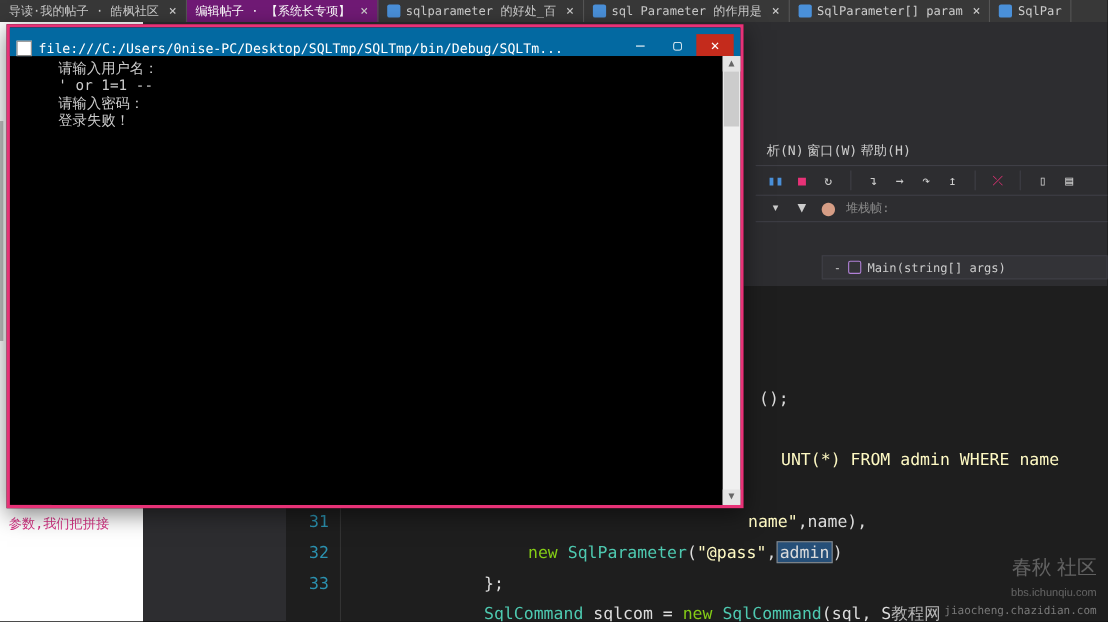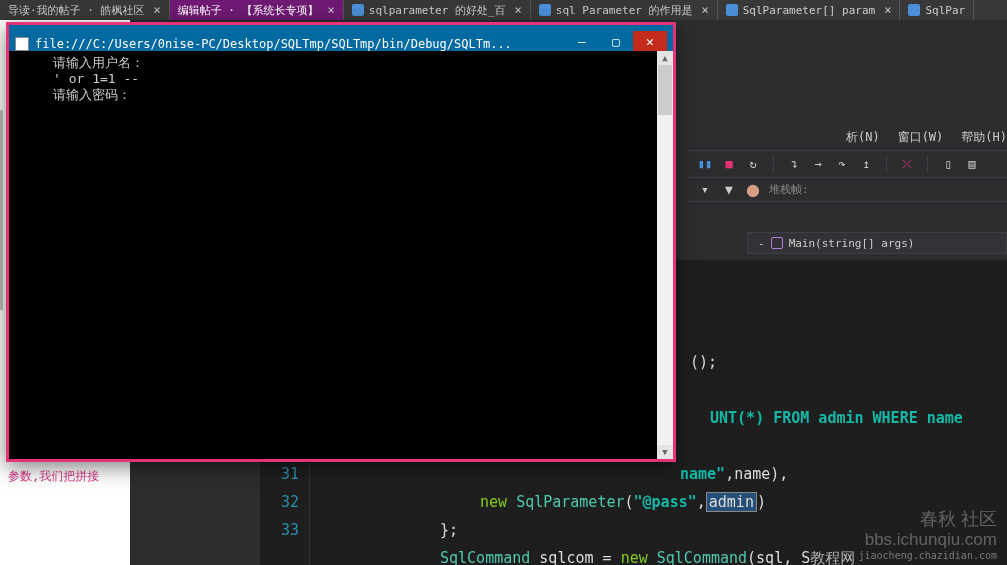--- a/index.html
+++ b/index.html
@@ -47,23 +47,22 @@
     .menu-bar {
       position: absolute;
       top: 105px;
       right: 0;
       width: 320px;
       height: 25px;
       display: flex;
       align-items: center;
       color: #ccc;
       font-size: 12px;
-      gap: 18px;
+      gap: 3px;
       padding-left: 10px;
-      justify-content: flex-end;
     }
     
     .toolbar {
       position: absolute;
       top: 130px;
       right: 0;
       width: 320px;
       height: 28px;
       display: flex;
       align-items: center;
@@ -140,21 +139,21 @@
     .code-lines {
       flex: 1;
       padding-top: 60px;
       line-height: 28px;
       color: #dcdcdc;
       overflow: hidden;
       white-space: pre;
     }
     .kw { color: #84cc16; }
     .type { color: #4ec9b0; }
-    .str { color: #14b8a6; font-weight: bold; }
+    .str { color: #fef9c3; }
     .highlight-box { border: 1px solid #888; padding: 0 2px; background: #264f78; }
     
     .left-article {
       position: absolute;
       top: 460px;
       left: 0;
       width: 130px;
       color: #d63384;
       font-size: 12px;
       padding: 8px;
@@ -384,25 +383,26 @@
     <div class="win-btns">
       <div class="win-btn">—</div>
       <div class="win-btn">▢</div>
       <div class="win-btn close">✕</div>
     </div>
   </div>
   <div class="console-body">
     <div>请输入用户名：</div>
     <div>' or 1=1 --</div>
     <div>请输入密码：</div>
+    <div>登录失败！</div>
   </div>
   <div class="console-scroll">
     <div class="console-scroll-arrow" style="top:0">▲</div>
     <div class="console-scroll-thumb"></div>
     <div class="console-scroll-arrow" style="bottom:0">▼</div>
   </div>
 </div>
 
 <div class="watermark">
   <span>春秋 社区</span><br>
-  <span style="font-size:17px">bbs.ichunqiu.com</span>
+  <span style="font-size:10px">bbs.ichunqiu.com</span>
 </div>
 <div class="watermark2">jiaocheng.chazidian.com</div>
 
 </body></html>

